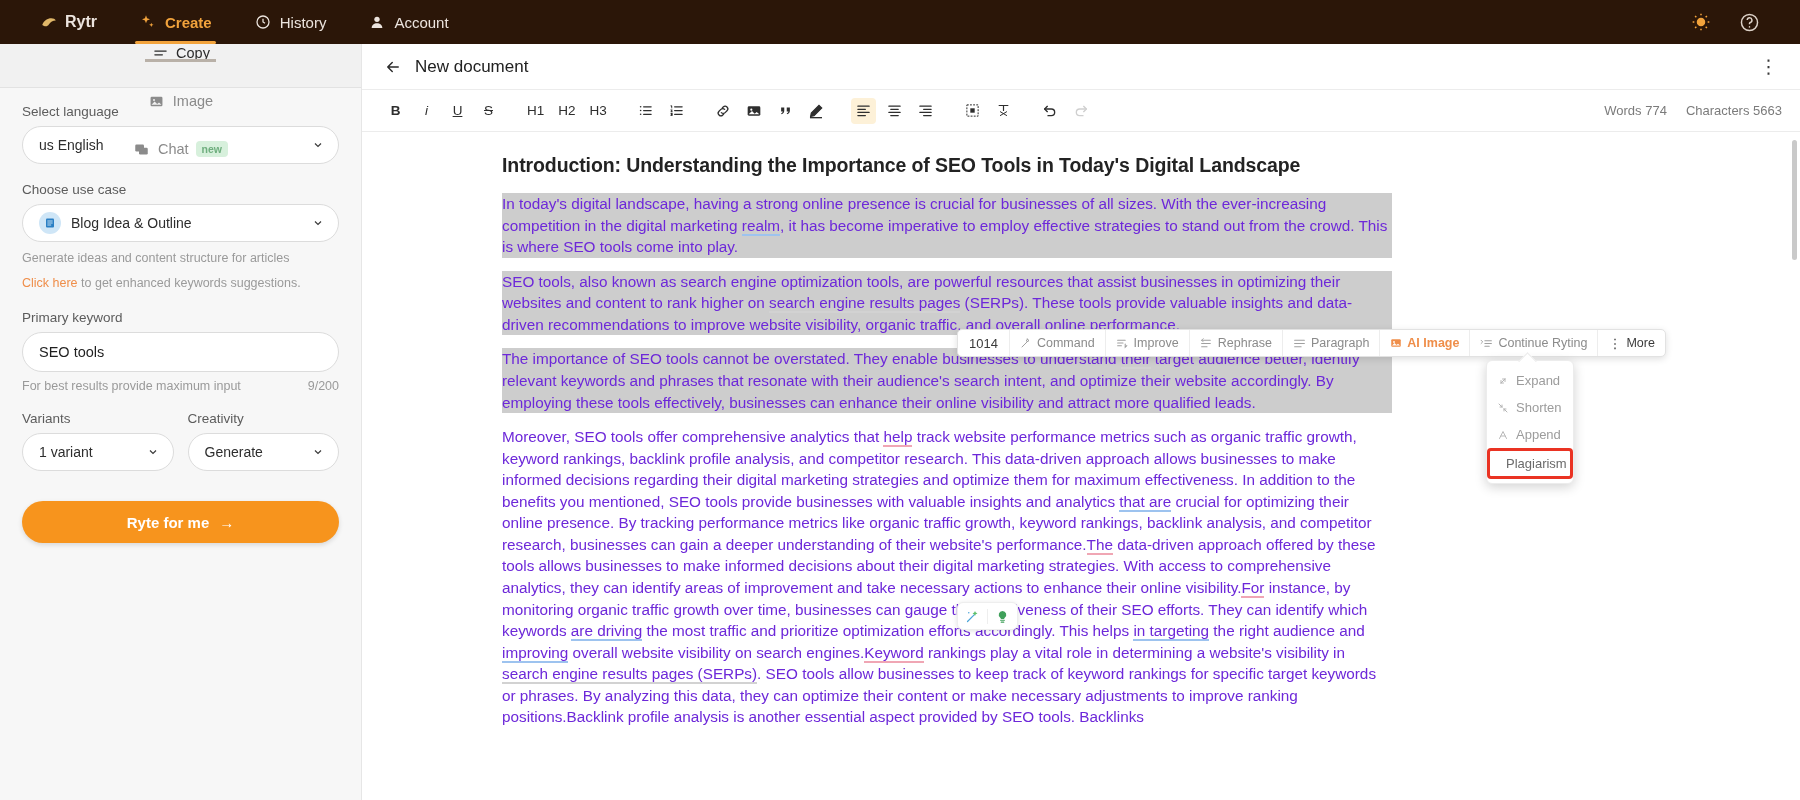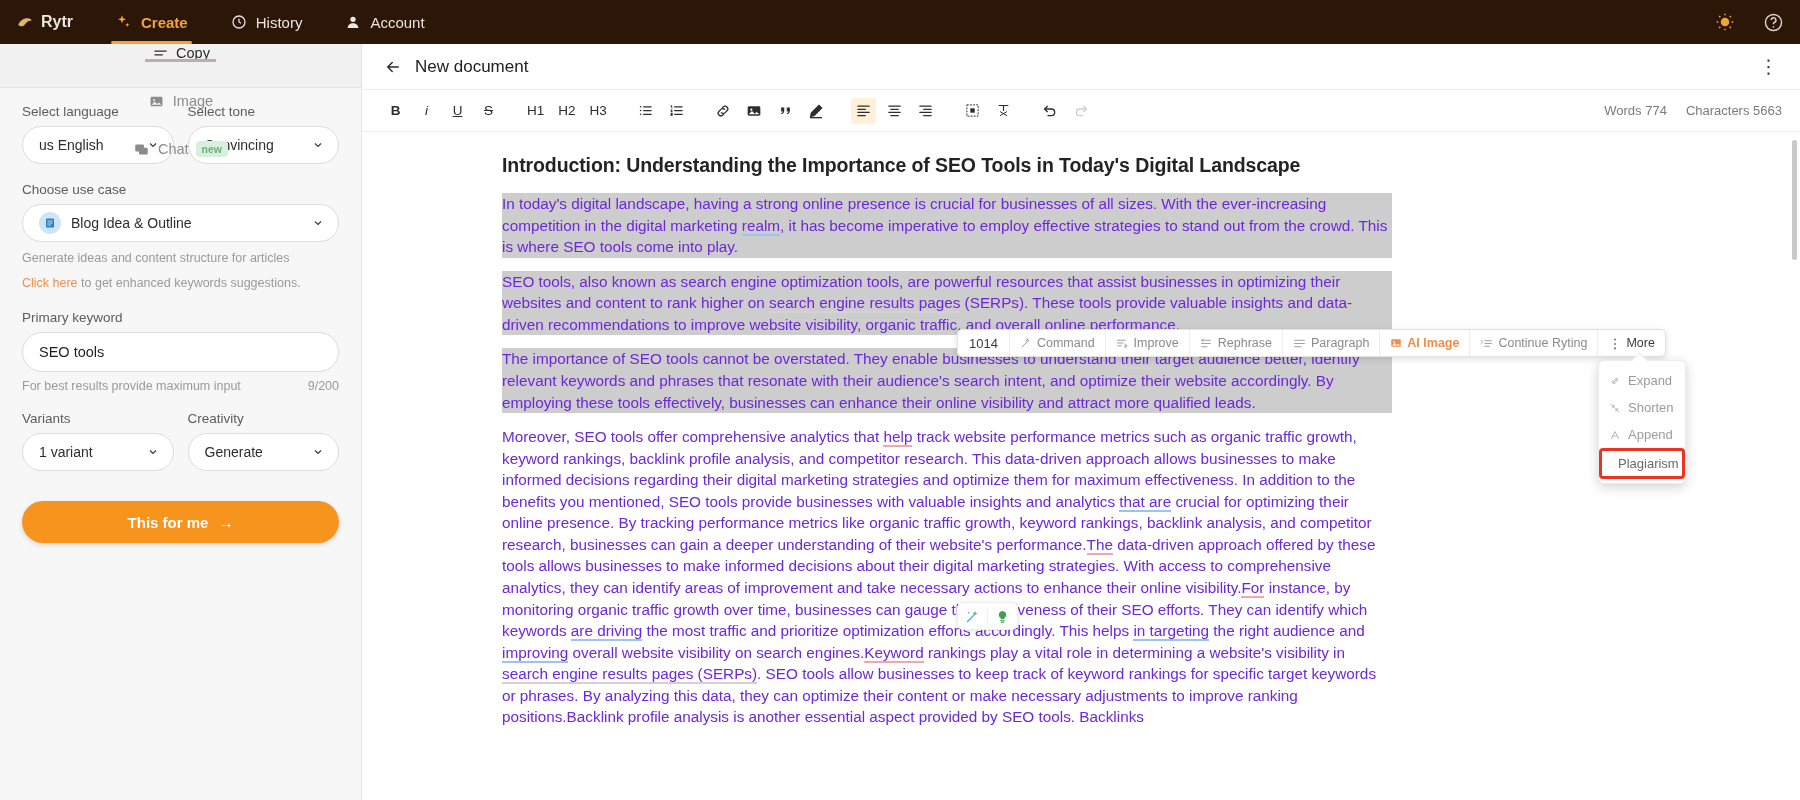--- a/index.html
+++ b/index.html
@@ -9,21 +9,21 @@
     font-family: "Liberation Sans", sans-serif;
     background: #ffffff;
   }
 
   
   .topbar {
     height: 44px;
     background: #2b1608;
     display: flex;
     align-items: center;
-    padding: 0 16px;
+    padding: 0 40px;
     position: relative;
   }
   .topnav { display: flex; align-items: center; gap: 42px; }
   .navitem {
     display: flex; align-items: center; gap: 8px;
     color: #ece4de; font-size: 15px; height: 44px;
     position: relative; cursor: pointer;
   }
   .navitem.brand { font-weight: 700; font-size: 16px; gap: 7px; }
   .navitem.active { color: #f2a33c; font-weight: 600; }
@@ -157,21 +157,21 @@
     display:flex; align-items:center; gap:5px; padding: 0 10px;
     height: 100%; cursor:pointer; white-space: nowrap;
   }
   .aibtn + .aibtn { border-left: 1px solid #ededed; }
   .aibtn.count { color:#3b3b3b; font-size: 13px; padding: 0 11px; }
   .aibtn.accent { color:#ef8e4a; font-weight:600; }
   .aibtn.more { color:#3b3b3b; }
 
   
   .moremenu {
-    position:absolute; left: 1236px; top: 228px;
+    position:absolute; left: 1124px; top: 228px;
     width: 88px; background:#fff; border-radius: 6px;
     box-shadow: 0 3px 12px rgba(0,0,0,.18); border:1px solid #ececec;
     padding: 6px 0; z-index: 40;
   }
   .moremenu::before {
     content:""; position:absolute; top:-6px; left: 34px;
     width: 12px; height: 12px; background:#fff; transform: rotate(45deg);
     border-left:1px solid #ececec; border-top:1px solid #ececec;
   }
   .mi {
@@ -303,29 +303,20 @@
       <div class="row2">
         <div class="col">
           <div class="field-label">Select language</div>
           <div class="select">
             <span class="val">us English</span>
             <svg class="chev" viewBox="0 0 24 24" fill="none" stroke="#3a3a3a" stroke-width="2.4">
                 <path d="M6 9l6 6 6-6"></path>
               </svg>
           </div>
         </div>
-        <div class="col">
-          <div class="field-label">Select tone</div>
-          <div class="select">
-            <span class="val">Convincing</span>
-            <svg class="chev" viewBox="0 0 24 24" fill="none" stroke="#3a3a3a" stroke-width="2.4">
-                <path d="M6 9l6 6 6-6"></path>
-              </svg>
-          </div>
-        </div>
       </div>
 
       <div class="mt18">
         <div class="field-label">Choose use case</div>
         <div class="select">
           <span class="usecase-icon">
             <svg width="12" height="12" viewBox="0 0 24 24" fill="#2a7fc4">
                 <rect x="4" y="3" width="16" height="18" rx="2"></rect>
                 <path d="M7.5 8h9M7.5 12h9M7.5 16h6" stroke="#cfe6f7" stroke-width="1.8" stroke-linecap="round"></path>
               </svg>
@@ -367,21 +358,21 @@
           <div class="select">
             <span class="val">Generate</span>
             <svg class="chev" viewBox="0 0 24 24" fill="none" stroke="#3a3a3a" stroke-width="2.4">
                 <path d="M6 9l6 6 6-6"></path>
               </svg>
           </div>
         </div>
       </div>
 
       <button class="cta">
-        <span>This for me</span>
+        <span>Ryte for me</span>
         <span>→</span>
       </button>
     </div>
   </div>
 
   <div class="main">
 
     <div class="dochead">
       <svg class="backarrow" viewBox="0 0 24 24" fill="none" stroke="#2a2a2a" stroke-width="1.9" stroke-linecap="round" stroke-linejoin="round">
           <path d="M19 12H5M11 6l-6 6 6 6"></path>

